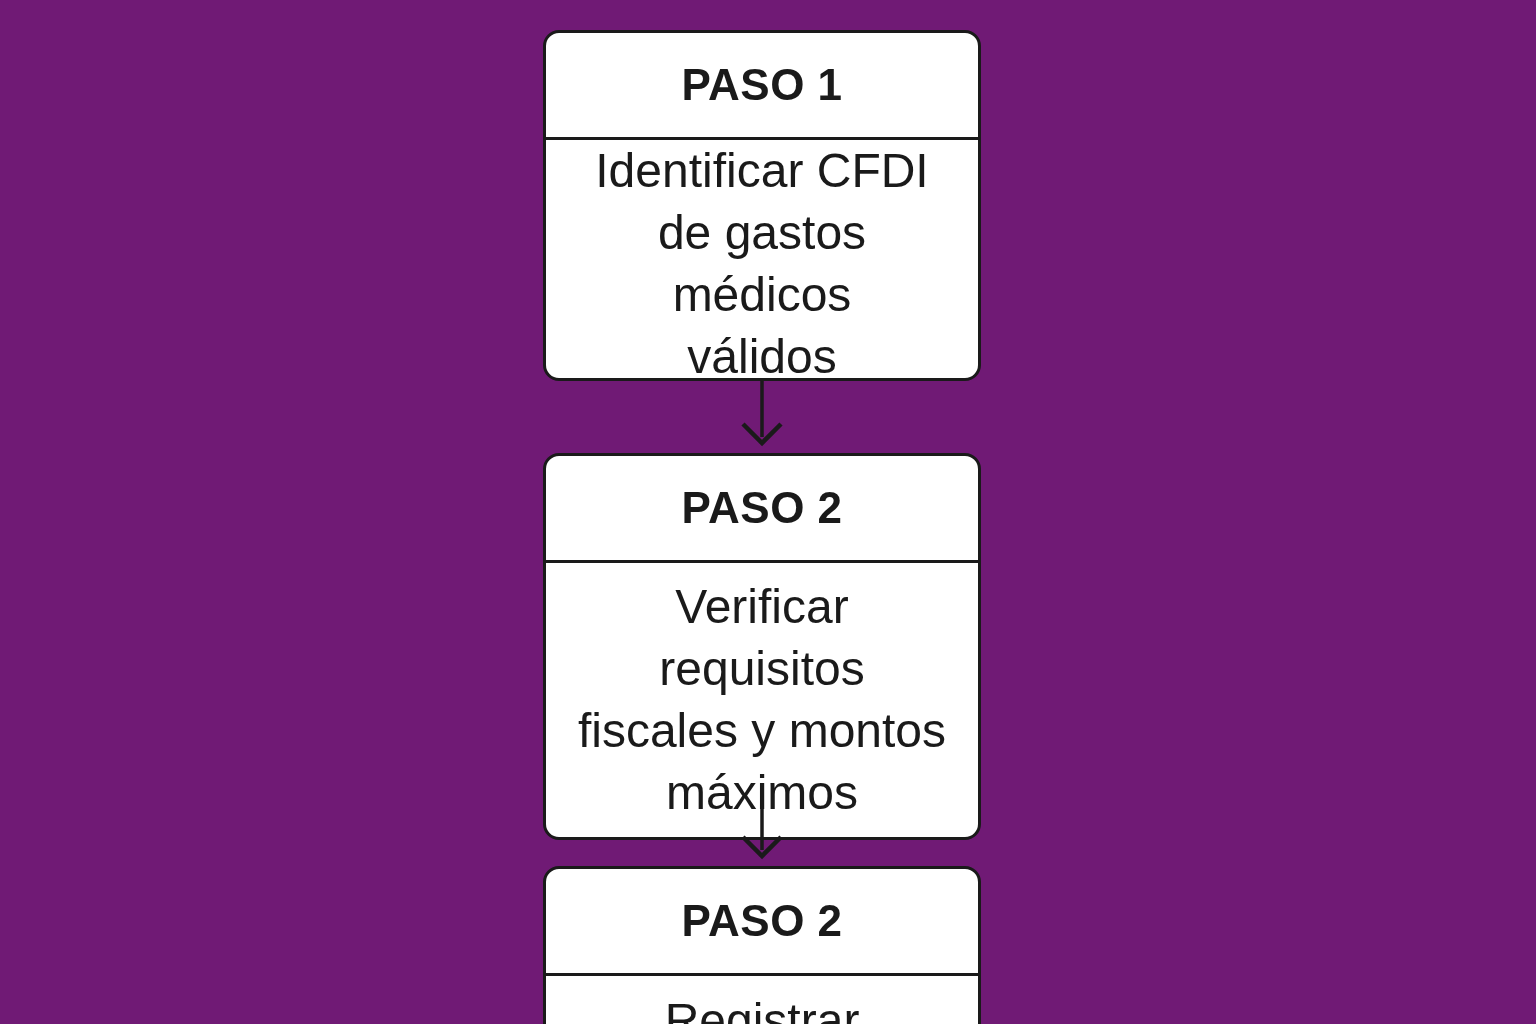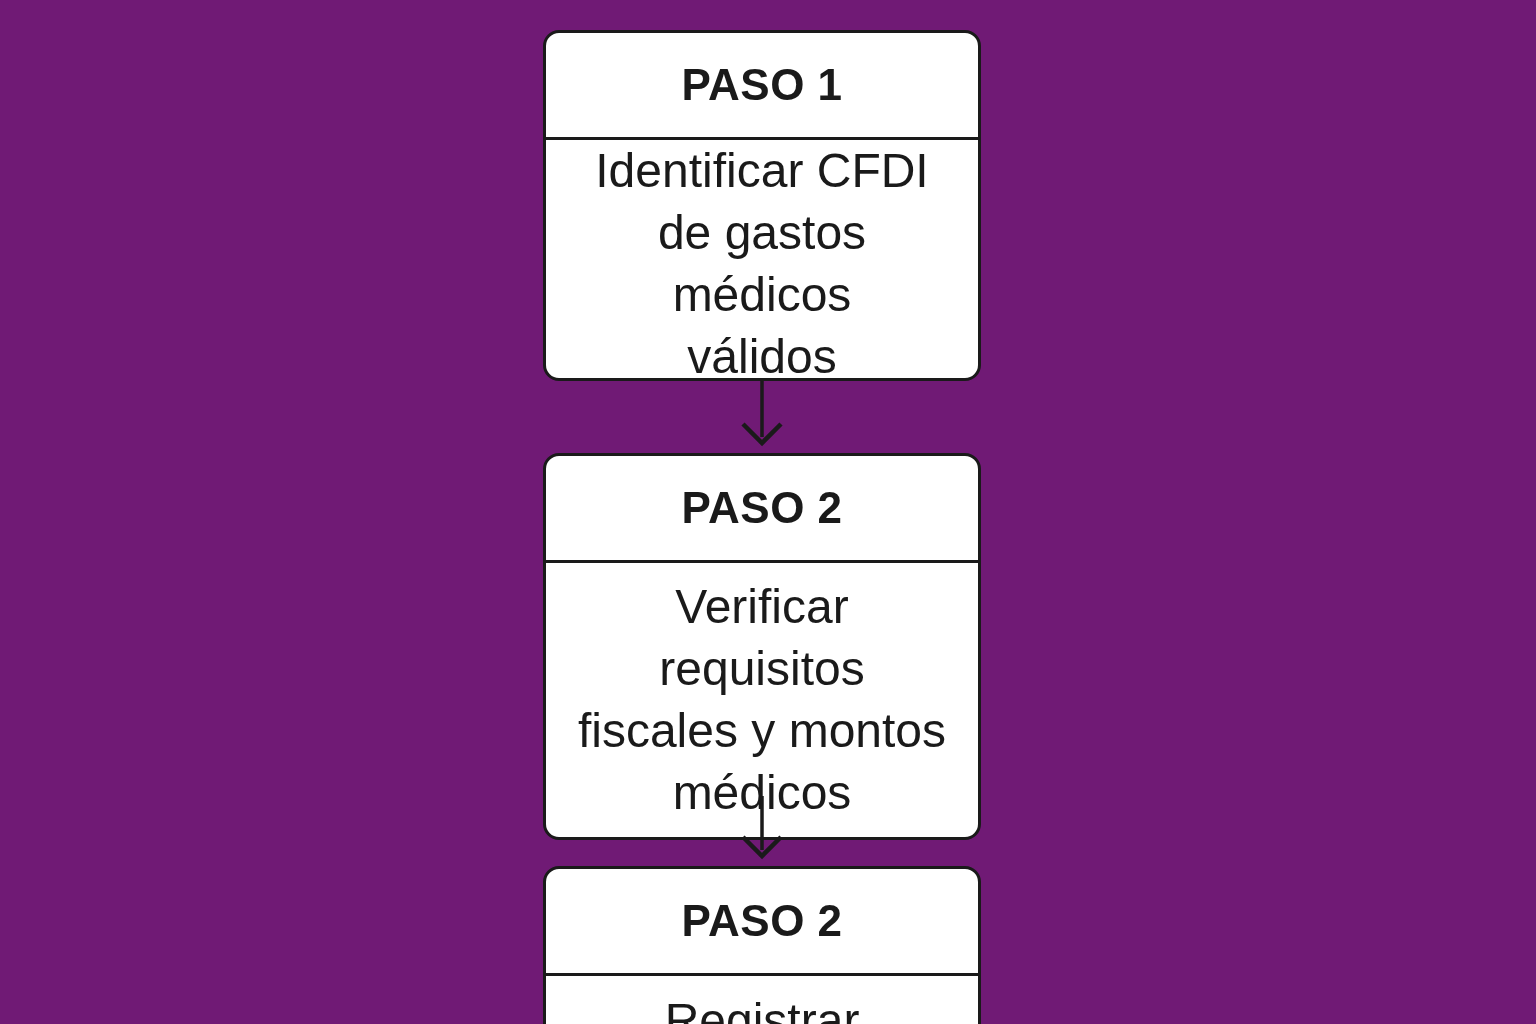--- a/index.html
+++ b/index.html
@@ -95,21 +95,21 @@
       <line x1="32" y1="0" x2="32" y2="56" stroke-width="3.5"></line>
       <polyline points="13,43 32,62 51,43" stroke-width="4.5" stroke-linecap="butt"></polyline>
     </svg>
   </div>
 
   <div class="flow-box" id="box-paso-2">
     <div class="box-header">PASO 2</div>
     <div class="box-body">
       <div class="body-text">Verificar requisitos
 fiscales y montos
-médicos</div>
+máximos</div>
     </div>
   </div>
 
   <div class="flow-arrow" id="arrow-2">
     <svg viewBox="0 0 64 72" xmlns="http://www.w3.org/2000/svg">
       <line x1="32" y1="0" x2="32" y2="54" stroke-width="3.5"></line>
       <polyline points="13,41 32,60 51,41" stroke-width="4.5" stroke-linecap="butt"></polyline>
     </svg>
   </div>
 

